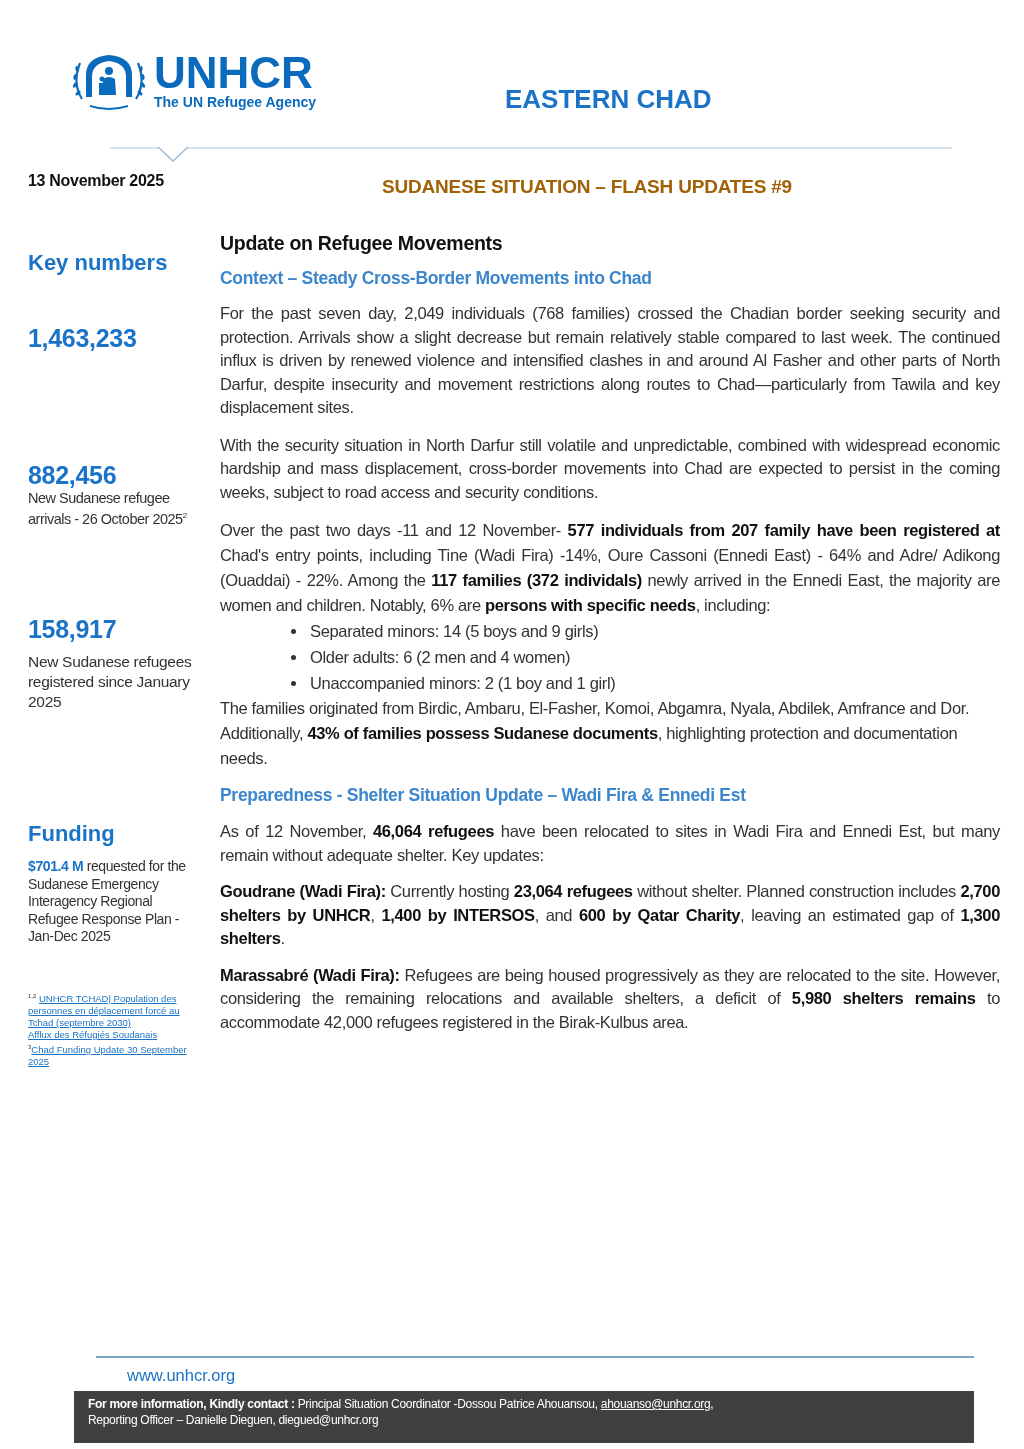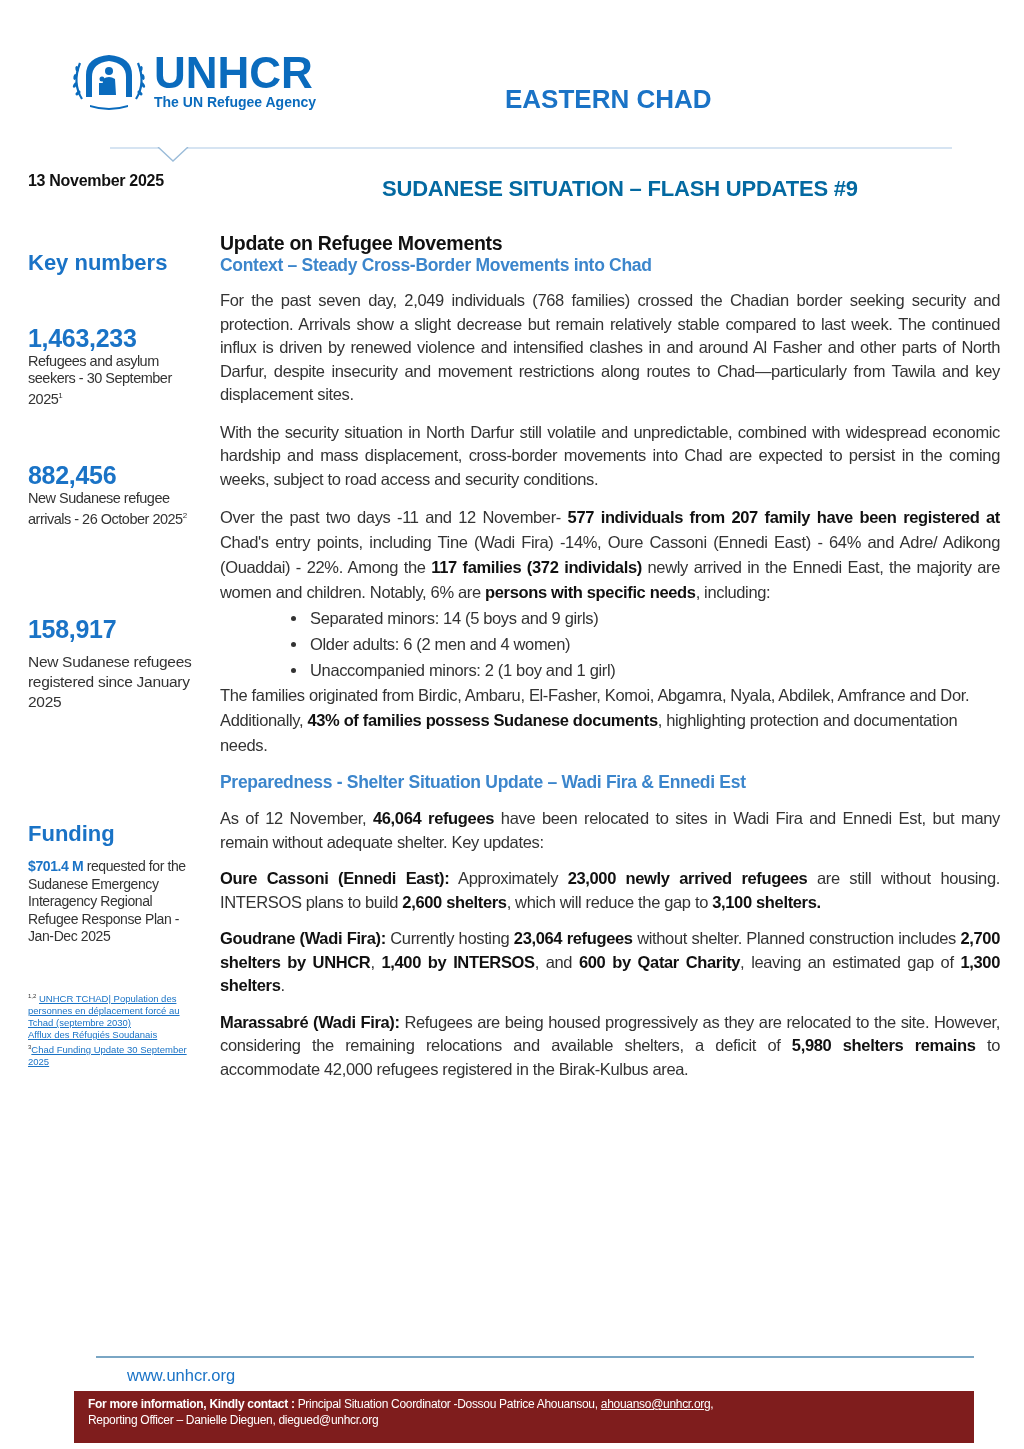--- a/index.html
+++ b/index.html
@@ -10,21 +10,21 @@
   
   #logo { left: 70px; top: 48px; width: 280px; height: 64px; display: flex; align-items: center; }
   #logo svg { width: 78px; height: 62px; }
   #logo .brand { margin-left: 6px; line-height: 1; }
   #logo .brand-name { font-size: 44px; font-weight: bold; color: #0a6bbd; letter-spacing: 0px; display: block; }
   #logo .brand-sub { font-size: 14px; font-weight: bold; color: #0a6bbd; display: block; margin-top: 0px; }
   #region-title { left: 505px; top: 84px; font-size: 26px; font-weight: bold; color: #1a73c6; }
   #header-rule { left: 110px; top: 147px; width: 842px; height: 2px; background: #d6e4f2; }
   #header-notch { left: 157px; top: 147px; width: 32px; height: 16px; }
   #report-date { left: 28px; top: 172px; font-size: 16px; font-weight: bold; color: #111; letter-spacing: -0.3px; }
-  #report-title { left: 382px; top: 176px; font-size: 22px; font-weight: bold; color: #0369a1; letter-spacing: -0.2px; }
+  #report-title { left: 382px; top: 176px; font-size: 19px; font-weight: bold; color: #a16207; letter-spacing: -0.2px; }
 
   
   .side-h { font-size: 22px; font-weight: bold; color: #1a73c6; }
   .kn-value { font-size: 25px; font-weight: bold; color: #1a73c6; letter-spacing: -0.3px; }
   .kn-desc { font-size: 14.5px; color: #333; line-height: 17px; width: 170px; letter-spacing: -0.5px; }
   .kn-desc sup { font-size: 8px; }
   #funding-text { left: 28px; top: 858px; width: 172px; font-size: 14px; line-height: 17.5px; color: #333; letter-spacing: -0.4px; }
   #funding-text .amt { color: #1a73c6; font-weight: bold; }
   #footnotes { left: 28px; top: 990px; width: 170px; font-size: 9.5px; line-height: 12px; color: #1a73c6; }
   #footnotes a { color: #1a73c6; text-decoration: underline; }
@@ -35,21 +35,21 @@
   #main h2 { margin: 0; font-size: 19.5px; font-weight: bold; color: #111; letter-spacing: -0.3px; }
   #main h3 { margin: 0; font-size: 17.5px; font-weight: bold; color: #3c86cc; letter-spacing: -0.3px; }
   #main p { margin: 0; font-size: 16.5px; line-height: 23.5px; color: #333; text-align: justify; letter-spacing: -0.35px; }
   #main b { color: #111; }
   #main ul { margin: 0; padding-left: 88px; font-size: 16.5px; line-height: 26px; color: #333; letter-spacing: -0.35px; }
   #main ul li { padding-left: 2px; }
 
   
   #footer-rule { left: 96px; top: 1356px; width: 878px; height: 2px; background: #7aa6c4; }
   #footer-url { left: 127px; top: 1366px; font-size: 16.5px; color: #1a73c6; }
-  #footer-bar { left: 74px; top: 1391px; width: 900px; height: 52px; background: #7f1d1d; color: #ffffff;
+  #footer-bar { left: 74px; top: 1391px; width: 900px; height: 52px; background: #404040; color: #ffffff;
                 font-size: 12px; line-height: 15.5px; padding: 6px 14px; box-sizing: border-box; letter-spacing: -0.3px; }
   #footer-bar b { font-weight: bold; }
   #footer-bar a { color: #ffffff; text-decoration: underline; }
 </style>
 </head>
 <body>
 
 <div id="logo" class="abs">
   <svg viewBox="0 0 78 62">
     <g fill="none" stroke="#0a6bbd" stroke-width="2.2">
@@ -83,21 +83,20 @@
 <svg id="header-notch" class="abs" viewBox="0 0 32 16">
   <polyline points="1,0 16,14 31,0" fill="#ffffff" stroke="#9bbcd9" stroke-width="1.4"></polyline>
 </svg>
 <div id="report-date" class="abs">13 November 2025</div>
 <div id="report-title" class="abs">SUDANESE SITUATION – FLASH UPDATES #9</div>
 
 <div class="abs side-h" style="left:28px; top:250px;">Key numbers</div>
 
 <div class="abs" style="left:28px; top:324px;">
   <div class="kn-value">1,463,233</div>
-  <div class="kn-desc"><span>Refugees and asylum seekers - 30 September 2025</span><sup>1</sup></div>
 </div>
 
 <div class="abs" style="left:28px; top:461px;">
   <div class="kn-value">882,456</div>
   <div class="kn-desc"><span>New Sudanese refugee arrivals - 26 October 2025</span><sup>2</sup></div>
 </div>
 
 <div class="abs" style="left:28px; top:615px;">
   <div class="kn-value">158,917</div>
   <div class="kn-desc" style="margin-top:8px; font-size:15.5px; line-height:20px; letter-spacing:-0.3px;">New Sudanese refugees registered since January 2025</div>
@@ -108,33 +107,32 @@
 
 <div id="footnotes" class="abs">
   <sup>1,2</sup>
   <a>UNHCR TCHAD| Population des personnes en déplacement forcé au Tchad (septembre 2030)</a><br>
   <a>Afflux des Réfugiés Soudanais</a><br>
   <sup>3</sup><a>Chad Funding Update 30 September 2025</a>
 </div>
 
 <div id="main" class="abs">
   <h2>Update on Refugee Movements</h2>
-  <h3 style="">Context – Steady Cross-Border Movements into Chad</h3>
+  <h3 style="margin-top:13px;">Context – Steady Cross-Border Movements into Chad</h3>
   <p style="margin-top:13px;">For the past seven day, 2,049 individuals (768 families) crossed the Chadian border seeking security and protection. Arrivals show a slight decrease but remain relatively stable compared to last week. The continued influx is driven by renewed violence and intensified clashes in and around Al Fasher and other parts of North Darfur, despite insecurity and movement restrictions along routes to Chad—particularly from Tawila and key displacement sites.</p>
   <p style="margin-top:14px;">With the security situation in North Darfur still volatile and unpredictable, combined with widespread economic hardship and mass displacement, cross-border movements into Chad are expected to persist in the coming weeks, subject to road access and security conditions.</p>
   <p style="margin-top:14px; line-height:25px;"><span>Over the past two days -11 and 12 November- </span><b>577 individuals from 207 family have been registered at</b><span> Chad's entry points, including Tine (Wadi Fira) -14%, Oure Cassoni (Ennedi East) - 64% and Adre/ Adikong (Ouaddai) - 22%.   Among the </span><b>117 families (372 individals)</b><span> newly arrived in the Ennedi East, the majority are women and children. Notably, 6% are </span><b>persons with specific needs</b><span>, including:</span></p>
   <ul>
     <li>Separated minors: 14 (5 boys and 9 girls)</li>
     <li>Older adults: 6 (2 men and 4 women)</li>
     <li>Unaccompanied minors: 2 (1 boy and 1 girl)</li>
   </ul>
   <p style="text-align:left; line-height:25px;"><span>The families originated from Birdic, Ambaru, El-Fasher, Komoi, Abgamra, Nyala, Abdilek, Amfrance and Dor.  Additionally, </span><b>43% of families possess Sudanese documents</b><span>, highlighting protection and documentation needs.</span></p>
   <h3 style="margin-top:14px;">Preparedness - Shelter Situation Update – Wadi Fira &amp; Ennedi Est</h3>
   <p style="margin-top:14px;"><span>As of 12 November, </span><b>46,064 refugees</b><span> have been relocated to sites in Wadi Fira and Ennedi Est, but many remain without adequate shelter. Key updates:</span></p>
-  <p style="margin-top:13px;"><b>Oure Cassoni (Ennedi East):</b><span> Approximately </span><b>23,000 newly arrived refugees</b><span> are still without housing. INTERSOS plans to build </span><b>2,600 shelters</b><span>, which will reduce the gap to </span><b>3,100 shelters.</b></p>
   <p style="margin-top:13px;"><b>Goudrane (Wadi Fira):</b><span> Currently hosting </span><b>23,064 refugees</b><span> without shelter. Planned construction includes </span><b>2,700 shelters by UNHCR</b><span>, </span><b>1,400 by INTERSOS</b><span>, and </span><b>600 by Qatar Charity</b><span>, leaving an estimated gap of </span><b>1,300 shelters</b><span>.</span></p>
   <p style="margin-top:13px;"><b>Marassabré (Wadi Fira):</b><span> Refugees are being housed progressively as they are relocated to the site. However, considering the remaining relocations and available shelters, a deficit of </span><b>5,980 shelters remains</b><span> to accommodate 42,000 refugees registered in the Birak-Kulbus area.</span></p>
 </div>
 
 <div id="footer-rule" class="abs"></div>
 <a id="footer-url" class="abs">www.unhcr.org</a>
 <div id="footer-bar" class="abs">
   <b>For more information, Kindly contact :</b><span> Principal Situation Coordinator -Dossou Patrice Ahouansou, </span><a>ahouanso@unhcr.org</a><span>,</span><br>
   <span>Reporting Officer – Danielle Dieguen, diegued@unhcr.org</span>
 </div>

